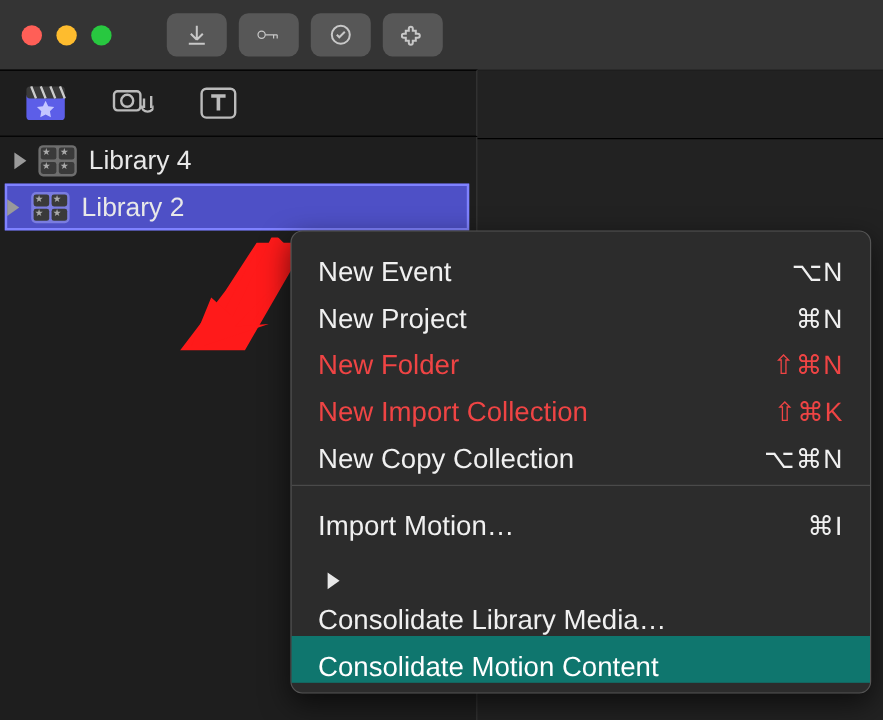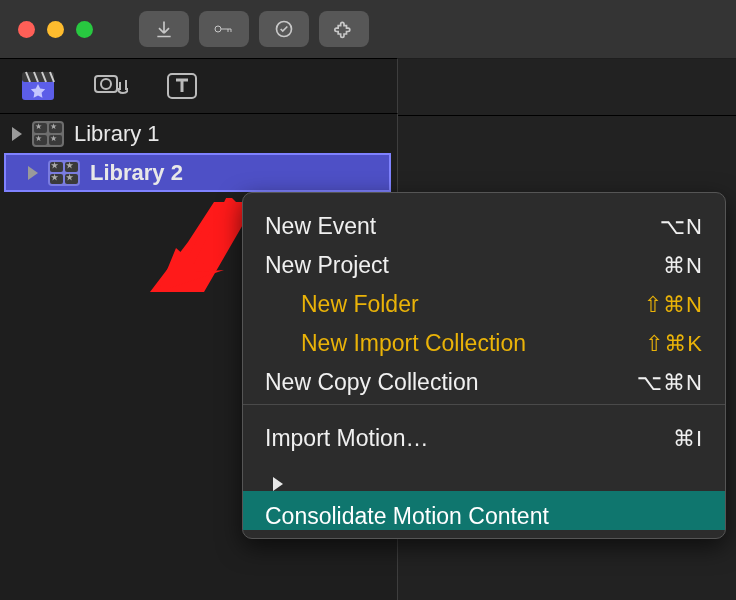--- a/index.html
+++ b/index.html
@@ -88,22 +88,21 @@
     padding-left: 12px;
     font-size: 22px;
     color: #e8e8e8;
     position: relative;
   }
   .lib-row.selected {
     background: #4e50c6;
     border: 2px solid #7f82ff;
     margin-left: 4px;
     margin-right: 6px;
-    padding-left: 22px;
-    font-weight: bold;
+    padding-left: 0;
   }
   .disclosure {
     width: 0; height: 0;
     border-top: 7px solid transparent;
     border-bottom: 7px solid transparent;
     border-left: 10px solid #9a9a9a;
   }
   .lib-icon {
     width: 32px; height: 26px;
     display: grid;
@@ -152,21 +151,21 @@
   }
   .ctx-item {
     height: 39px;
     display: flex;
     align-items: flex-end;
     padding: 0 22px;
     font-size: 23px;
     color: #f0f0f0;
     white-space: nowrap;
   }
-  .ctx-item.disabled { color: #eab308; margin-left: 36px; }
+  .ctx-item.disabled { color: #ef4444; }
   .ctx-item.hl { background: #0f766e; color:#fff; }
   .ctx-item .lbl { flex: 1; }
   .ctx-item .sc { font-size: 22px; letter-spacing: 1px; }
   .ctx-sep {
     height: 1px;
     background: #4a4a4a;
     margin: 8px 0;
   }
   .submenu-arrow {
     width:0; height:0;
@@ -237,21 +236,21 @@
 <div class="content">
   <div class="sidebar">
     <div class="lib-row">
       <div class="disclosure"></div>
       <div class="lib-icon">
           <span></span>
           <span></span>
           <span></span>
           <span></span>
         </div>
-      <span>Library 1</span>
+      <span>Library 4</span>
     </div>
     <div class="lib-row selected">
       <div class="disclosure"></div>
       <div class="lib-icon">
           <span></span>
           <span></span>
           <span></span>
           <span></span>
         </div>
       <span>Library 2</span>
@@ -309,16 +308,19 @@
     <span class="sc">⌥⌘N</span>
   </div>
   <div class="ctx-sep"></div>
   <div class="ctx-item">
     <span class="lbl">Import Motion…</span>
     <span class="sc">⌘I</span>
   </div>
   <div class="ctx-item">
     <span class="submenu-arrow"></span>
   </div>
+  <div class="ctx-item">
+    <span class="lbl">Consolidate Library Media…</span>
+  </div>
   <div class="ctx-item hl">
     <span class="lbl">Consolidate Motion Content</span>
   </div>
 </div>
 
 </body></html>

